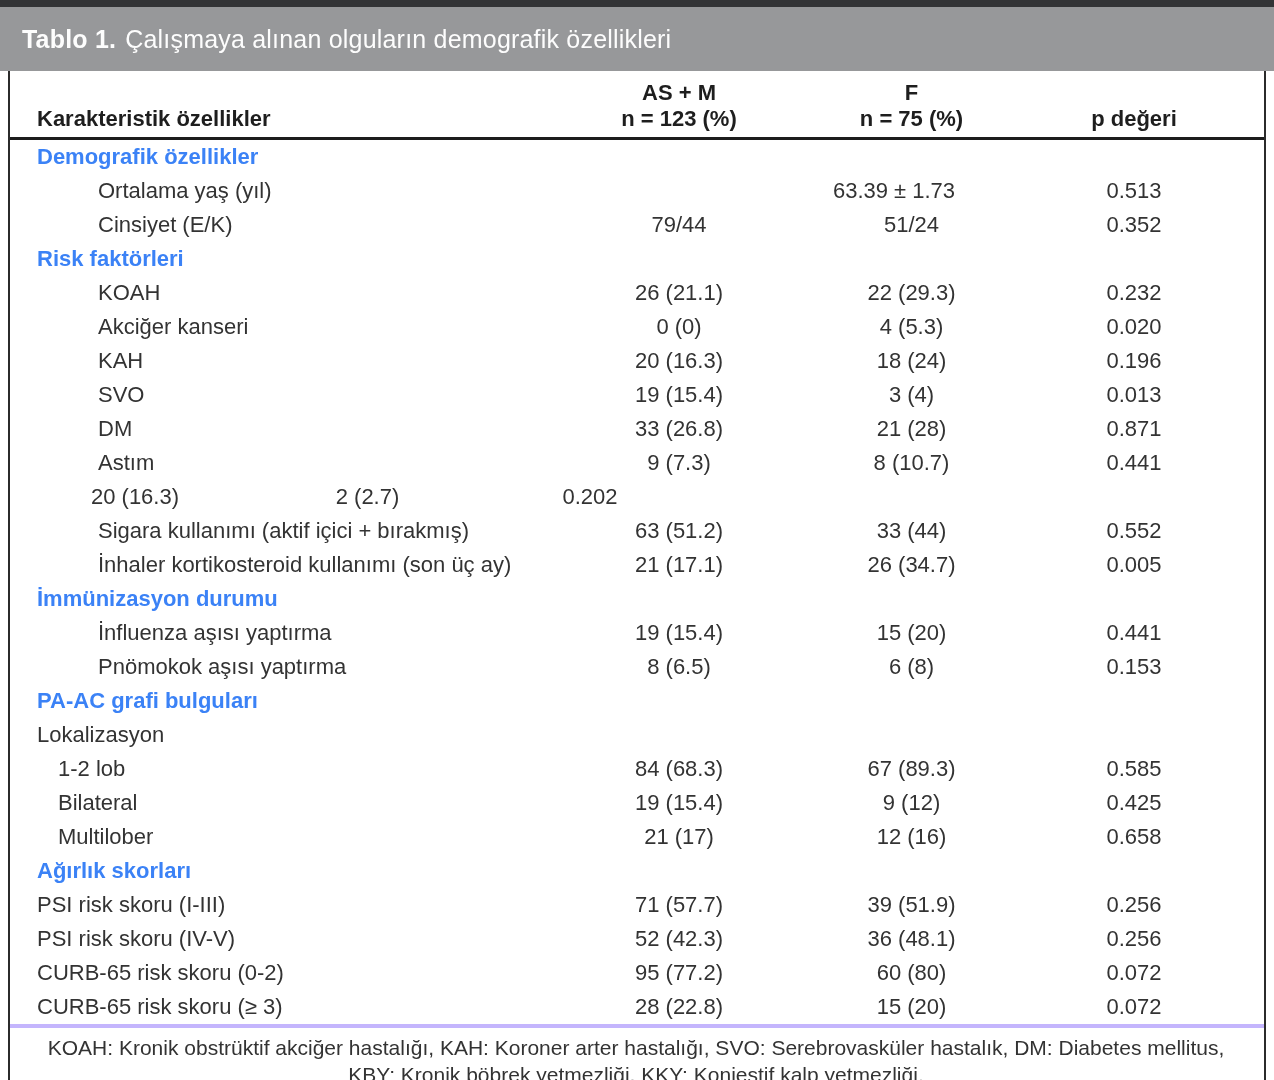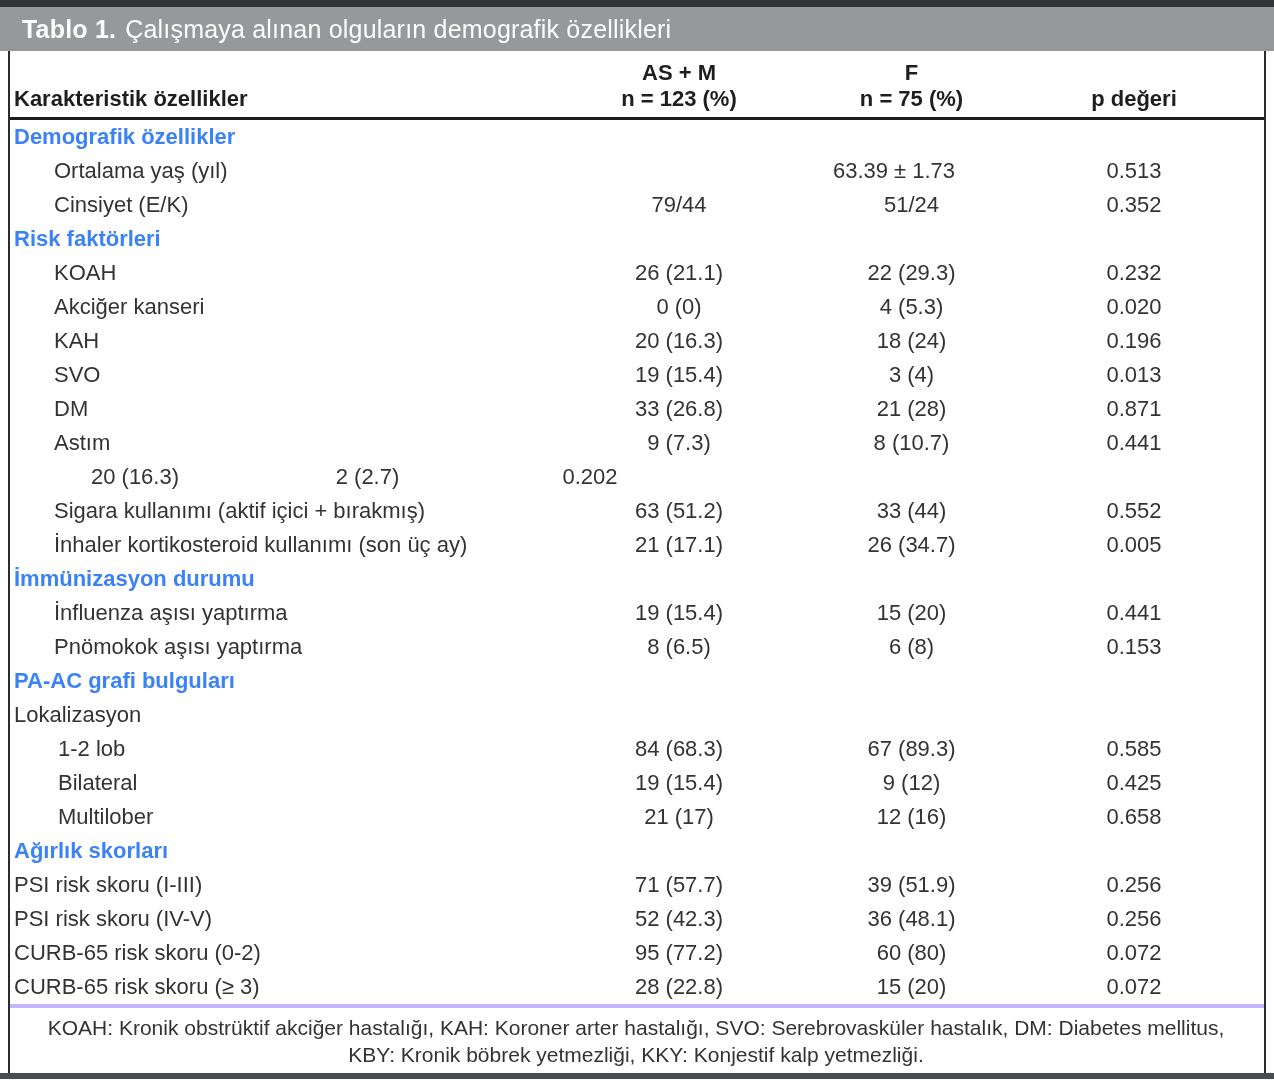--- a/index.html
+++ b/index.html
@@ -3,49 +3,49 @@
 <meta charset="utf-8">
 <style>
   html,body { margin:0; padding:0; }
   body {
     width:1274px; height:1080px; background:#ffffff; overflow:hidden;
     font-family:"Liberation Sans", sans-serif;
     -webkit-font-smoothing:antialiased;
   }
   .top-rule { height:7px; background:#333436; }
   .title-bar {
-    height:44px; background:#97989a; color:#fdfdfd;
+    height:64px; background:#97989a; color:#fdfdfd;
     display:flex; align-items:center; padding-left:22px;
     font-size:25px; letter-spacing:0.2px;
   }
   .title-label { font-weight:bold; margin-right:9px; }
   .frame {
     margin:0 8px;
     border-left:2px solid #2b2b2b; border-right:2px solid #2b2b2b;
     box-sizing:border-box;
   }
   .header-row {
     display:flex; align-items:flex-end;
     padding:9px 0 5px 0;
     border-bottom:3px solid #1d1d1d;
     font-weight:bold; color:#1e1e1e; font-size:22px;
   }
-  .c-label { flex:1; padding-left:4px; box-sizing:border-box; }
+  .c-label { flex:1; padding-left:27px; box-sizing:border-box; }
   .c-val { text-align:center; box-sizing:border-box; }
   .c1 { width:250px; }
   .c2 { width:215px; }
   .c3 { width:230px; margin-right:15px; }
   .hdr-2line div { line-height:26px; }
   .row {
     display:flex; align-items:center; height:34px;
     font-size:22px; color:#333333;
   }
   .row.section .c-label { font-weight:bold; color:#3b82f6; }
   .row.indent1 .c-label { padding-left:48px; }
-  .row.indent2 .c-label { padding-left:44px; }
+  .row.indent2 .c-label { padding-left:88px; }
   .footnote {
     border-top:4px solid #c4b5fd;
     padding:6px 14px 5px 12px;
     font-size:21px; line-height:27px; color:#333333;text-align:center;
   }
   .bottom-rule { height:6px; background:#4a4b4d; margin:0; }
 </style>
 </head>
 <body>
 

